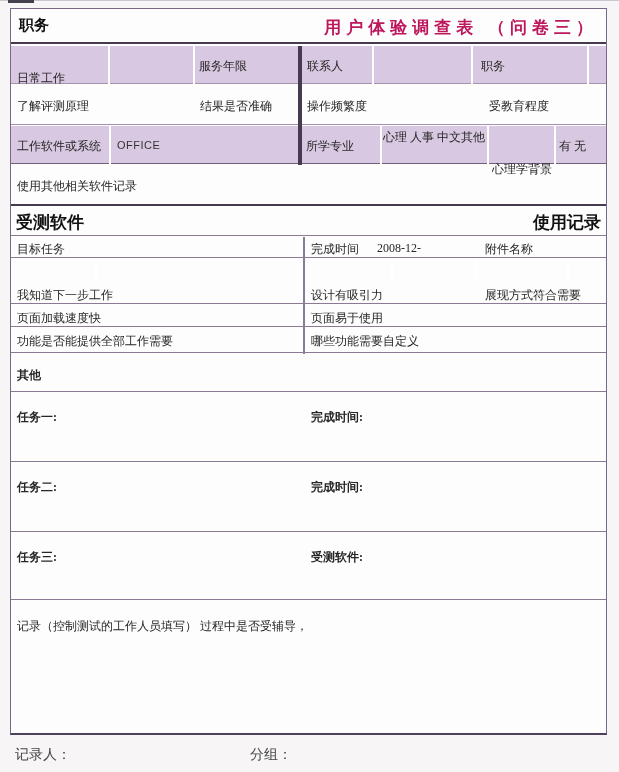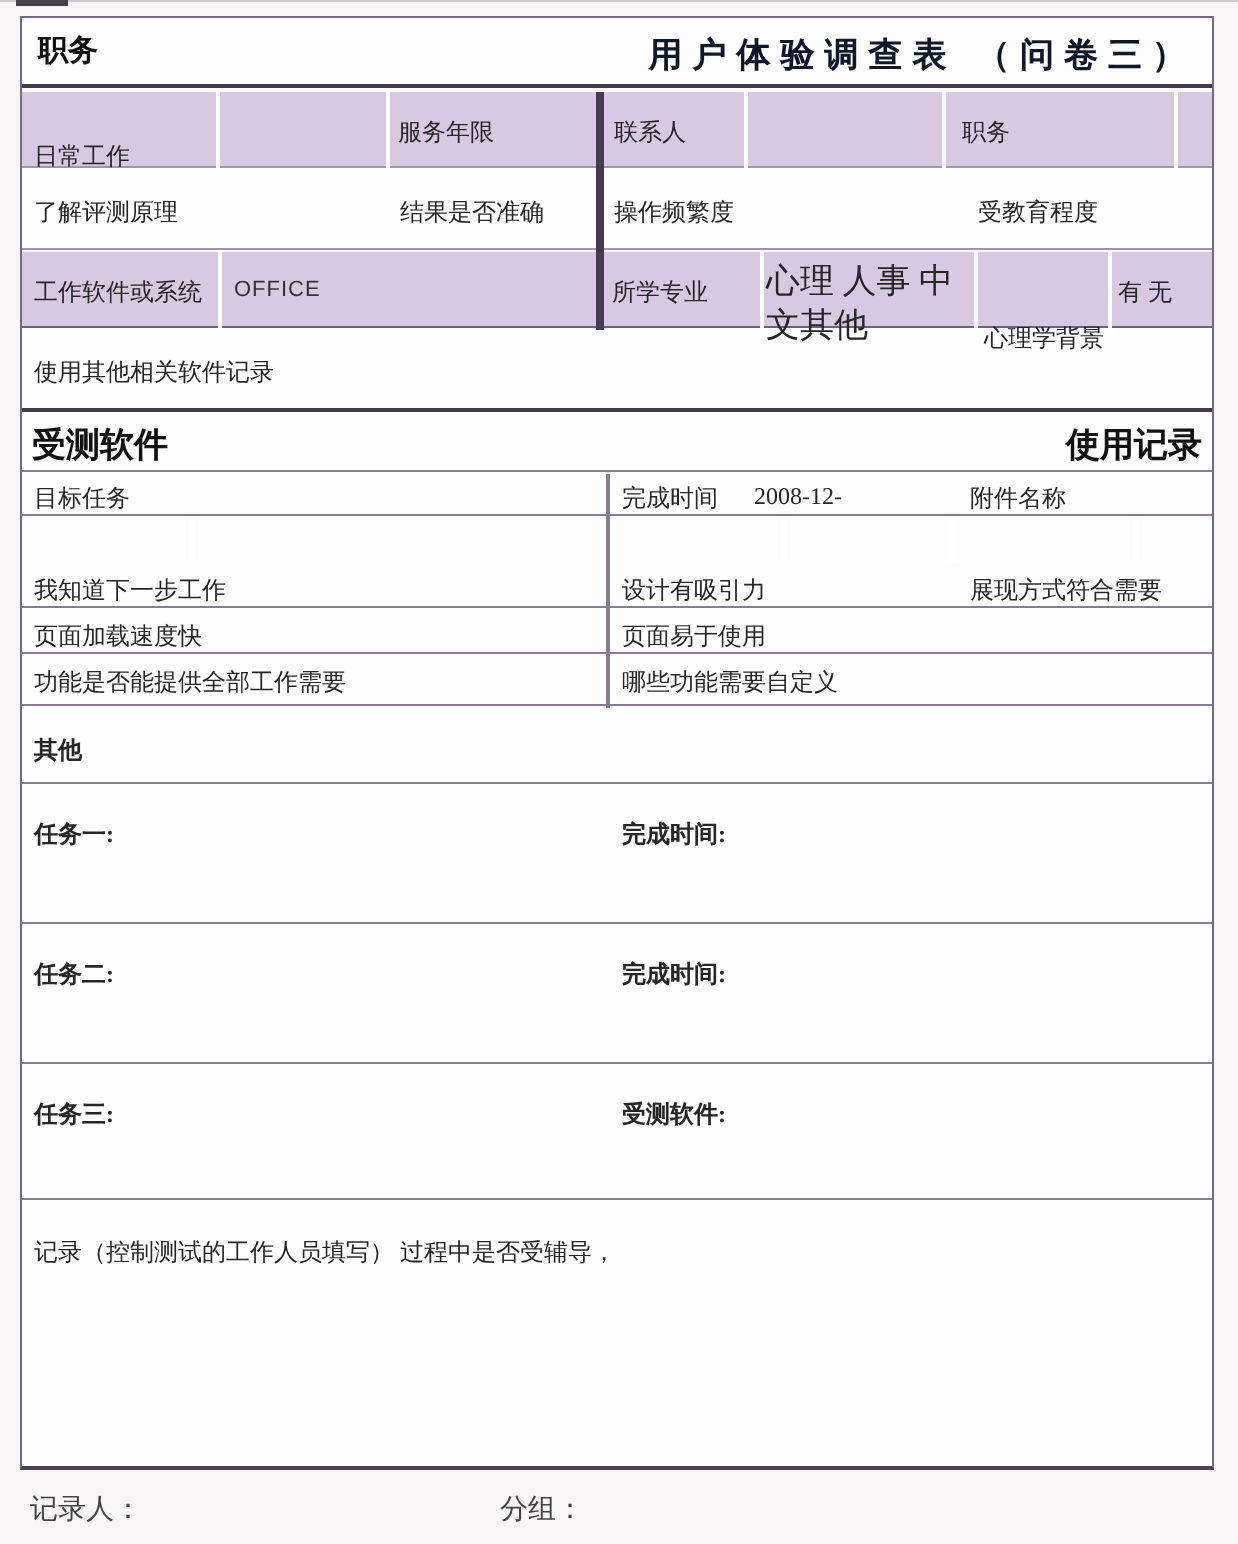--- a/index.html
+++ b/index.html
@@ -16,25 +16,25 @@
   }
   .row { position:absolute; left:0; right:0; box-sizing:border-box; }
   .purple { background:#d9c8e1; }
   .bb-thin   { border-bottom:1px solid #8a7b95; }
   .bb-light  { border-bottom:1px solid #a393ae; }
   .bb-med    { border-bottom:1px solid #6f5f7b; }
   .bb-heavy  { border-bottom:2px solid #463a4e; }
   .t { position:absolute; font-size:12px; white-space:nowrap; color:#262626; }
   .bold { font-weight:bold; }
   .title-left  { left:8px; top:7px; font-size:15px; font-weight:bold; font-family:"Liberation Sans", sans-serif; color:#111; }
-  .title-right { right:8px; top:7px; font-size:17px; font-weight:bold; letter-spacing:5px; font-family:"Liberation Sans", sans-serif; color:#0f172a; }
+  .title-right { right:8px; top:7px; font-size:17px; font-weight:bold; letter-spacing:5px; font-family:"Liberation Sans", sans-serif; color:#be185d; }
   .sec-left  { left:5px; top:3px; font-size:17px; font-weight:bold; font-family:"Liberation Sans", sans-serif; color:#111; }
   .sec-right { right:5px; top:3px; font-size:17px; font-weight:bold; font-family:"Liberation Sans", sans-serif; color:#111; }
   .office { font-family:"Liberation Sans", sans-serif; font-size:11px; letter-spacing:0.5px; color:#333; }
-  .wrapcell { position:absolute; font-size:17px; line-height:1.3; white-space:normal; color:#262626; }
+  .wrapcell { position:absolute; font-size:12px; line-height:1.3; white-space:normal; color:#262626; }
   .vsep  { position:absolute; width:2px; background:#ffffff; }
   .vline { position:absolute; background:#8a7b95; }
   .vheavy{ position:absolute; background:#463a4e; }
   .footer-text { position:absolute; font-size:14px; color:#454545; }
   .top-line { position:absolute; left:0; top:0; width:619px; height:1px; background:#ccc6d0; }
   .top-dash { position:absolute; left:8px; top:0; width:26px; height:3px; background:#45404c; }
 </style>
 </head>
 <body>
 

